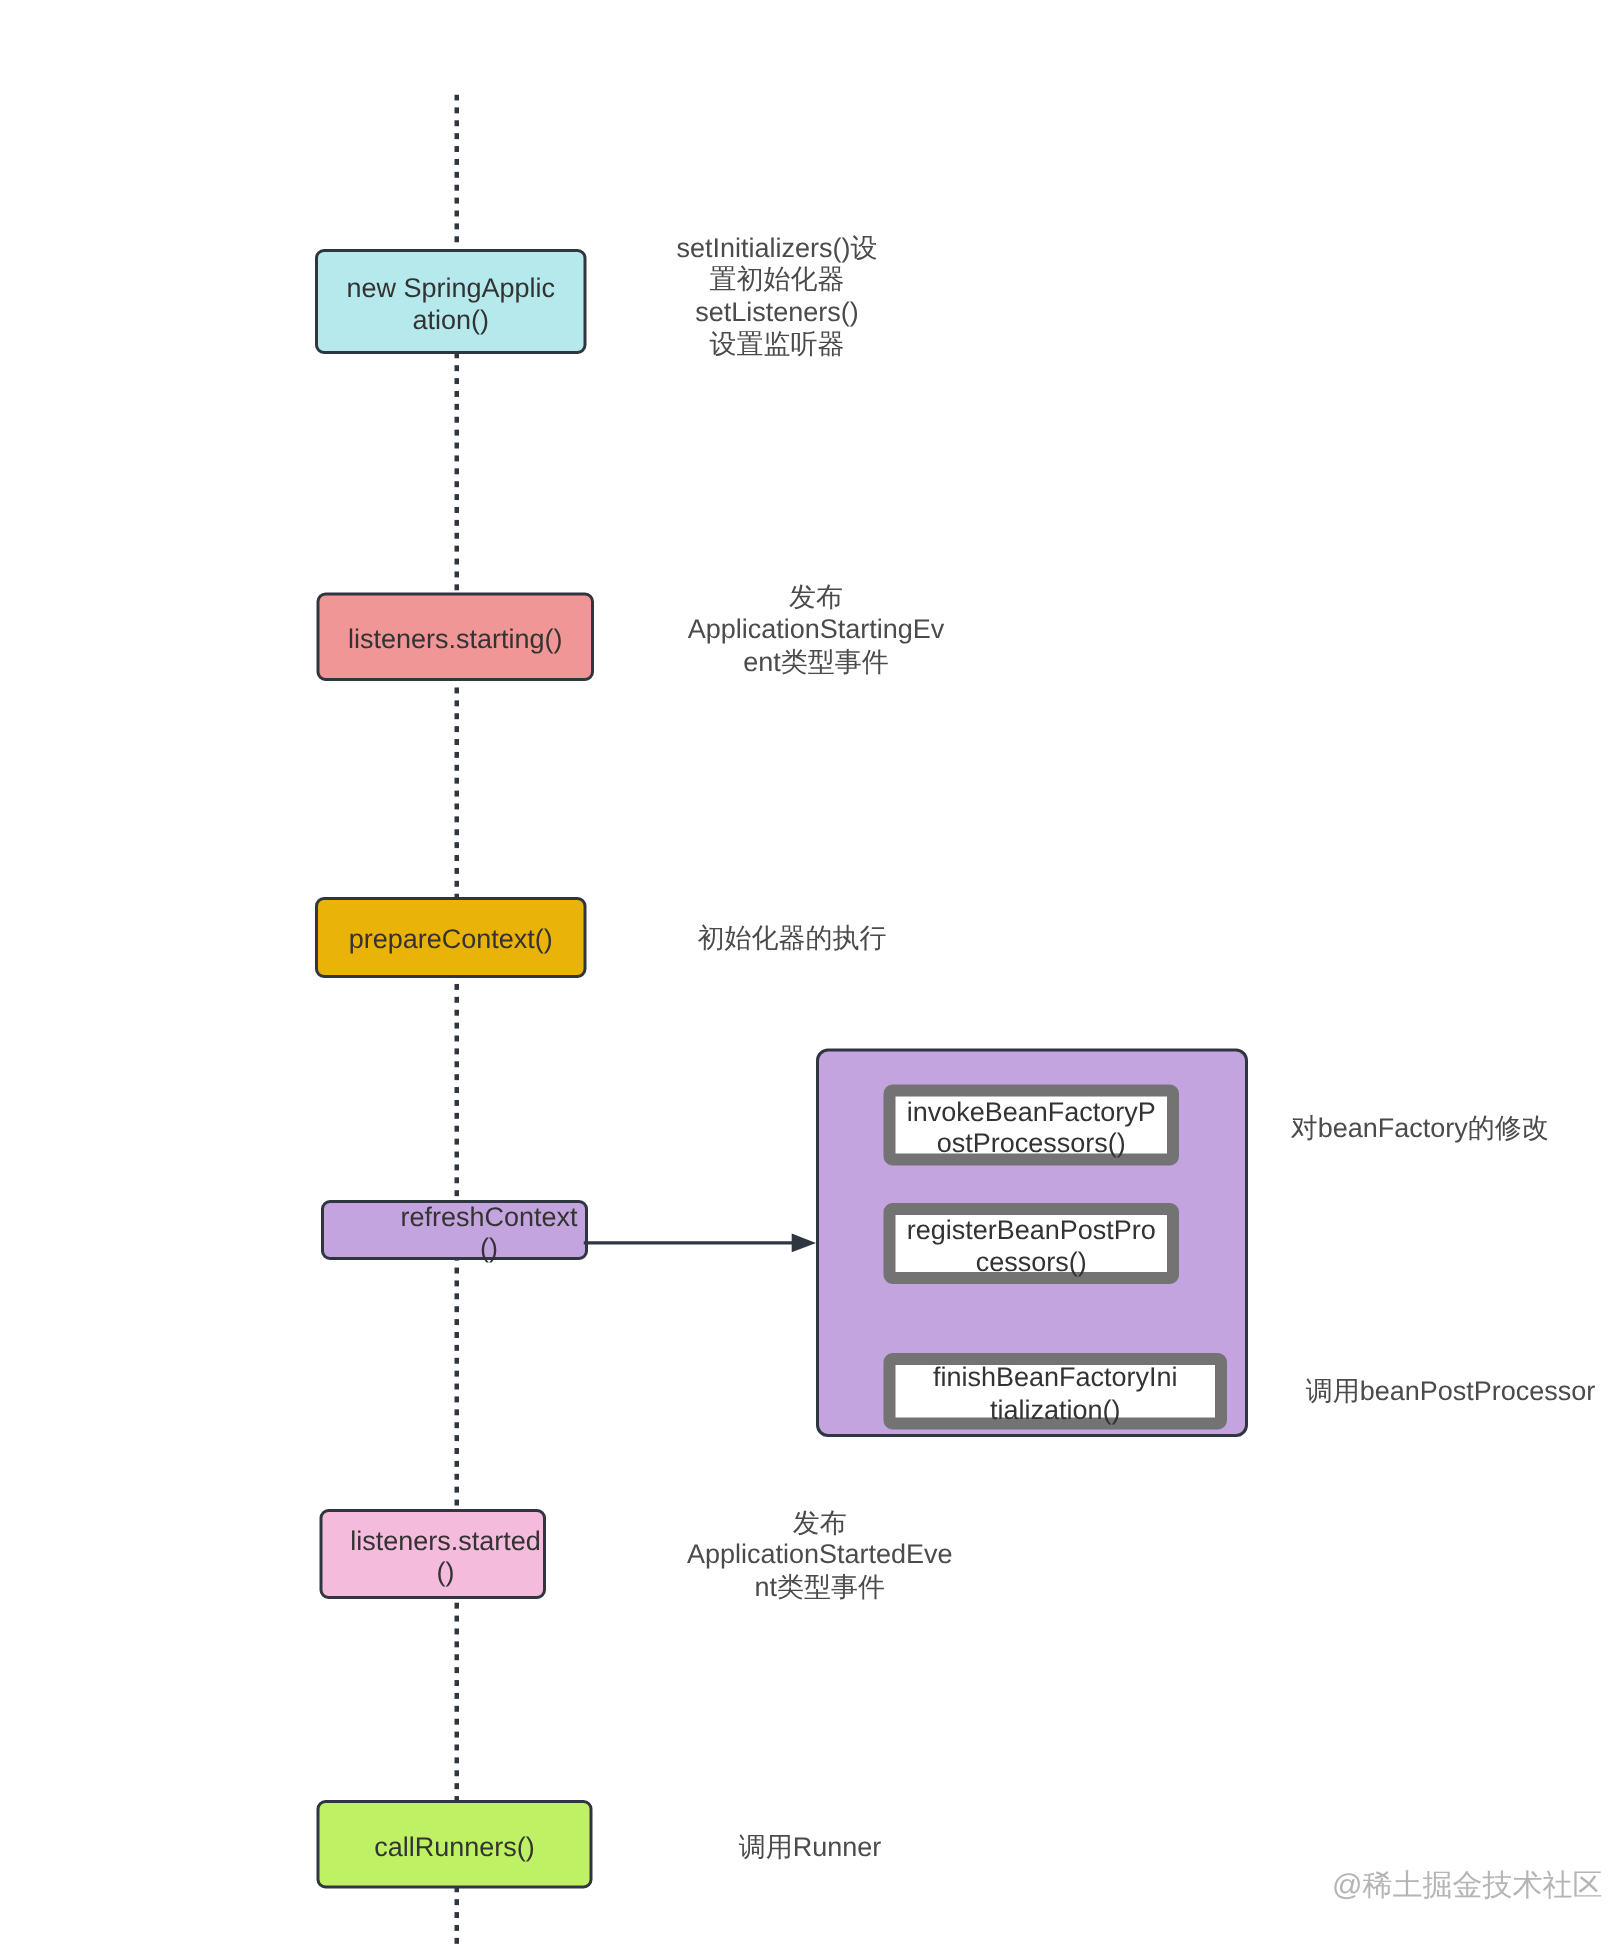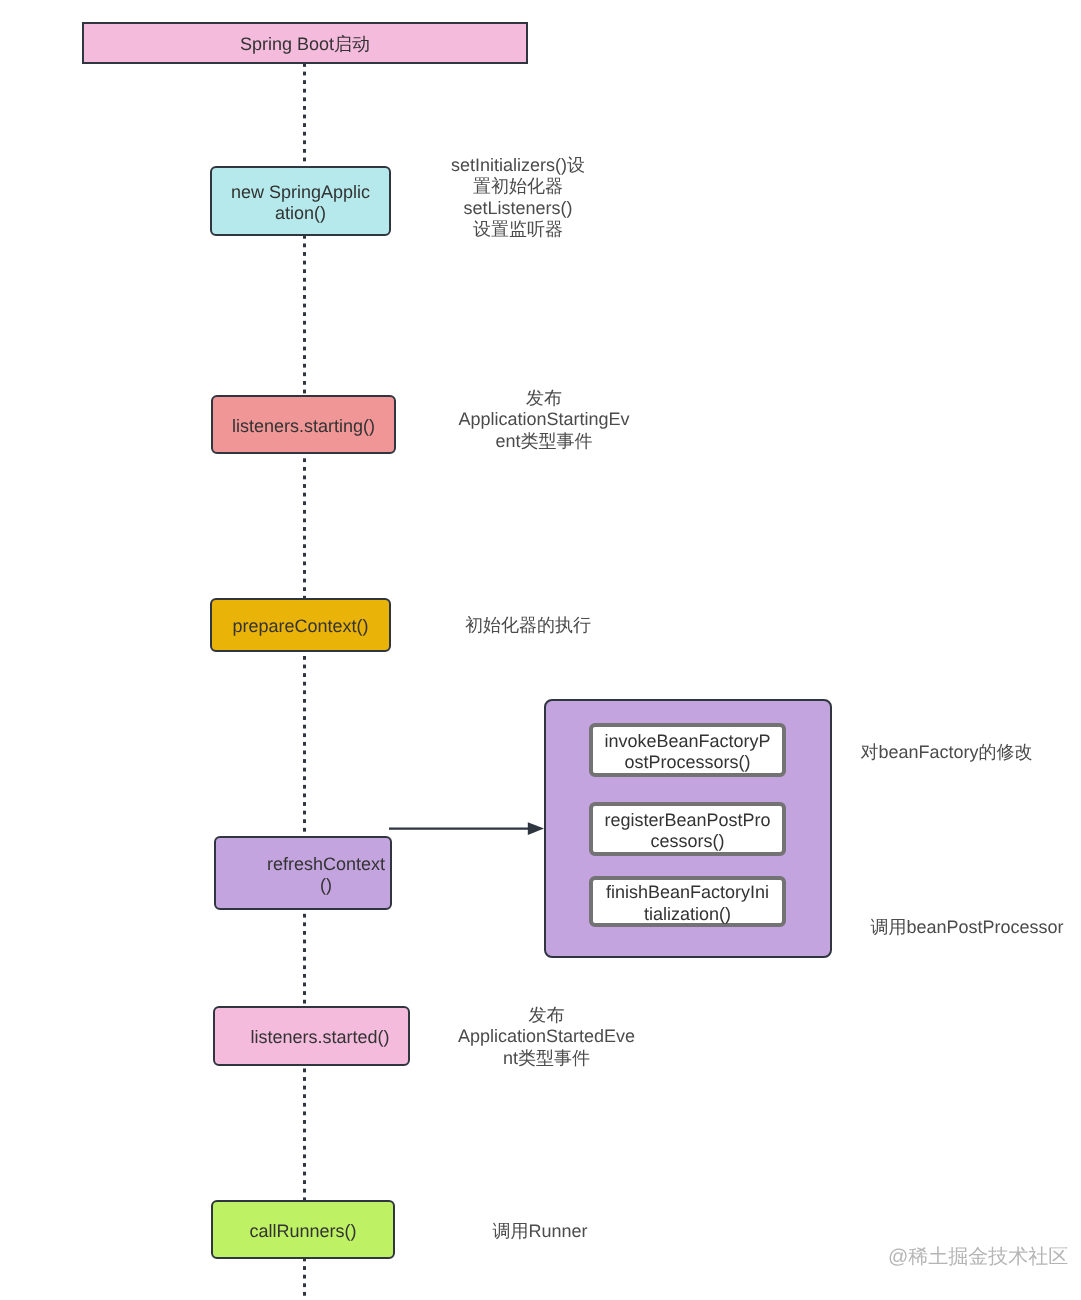--- a/index.html
+++ b/index.html
@@ -21,38 +21,35 @@
 
   .sidelabel{position:absolute;text-align:center;color:#4b4b4b;
              font-size:18px;line-height:21.4px;word-break:break-all;}
 
   .lifeline{position:absolute;left:303px;width:3px;
             background-image:linear-gradient(#2f3640 0 4px, transparent 4px 8.6px);
             background-size:3px 8.6px;}
 
   .group{position:absolute;box-sizing:border-box;border:2px solid #30363f;
          border-radius:8px;background:#c3a4de;}
-  .inner{position:absolute;box-sizing:border-box;border:4px solid #737373;
+  .inner{position:absolute;box-sizing:border-box;border:8px solid #737373;
          border-radius:6px;background:#ffffff;
          display:flex;align-items:center;justify-content:center;
          text-align:center;color:#333333;font-size:18px;line-height:21.4px;}
 
   .arrow{position:absolute;}
   .watermark{position:absolute;color:#b5b5b5;font-size:20px;}
 </style>
 </head>
 <body>
 
 <div id="diagram">
 
   <div class="lifeline" style="top:63px;height:1237px;"></div>
 
-  <div class="node" style="left:82px;top:22px;width:446px;height:42px;background:#f5bbdd;">
-    <span class="txt">Spring Boot启动</span>
-  </div>
 
   <div class="node rounded" style="left:210px;top:166px;width:181px;height:70px;background:#b5e9eb;">
     <span class="txt" style="width:145px;flex:0 0 auto;">new SpringApplication()</span>
   </div>
   <div class="sidelabel" style="left:449px;top:155px;width:138px;">
     <div>setInitializers()设</div>
     <div>置初始化器</div>
     <div>setListeners()</div>
     <div>设置监听器</div>
   </div>
@@ -65,21 +62,21 @@
     <div>ApplicationStartingEvent类型事件</div>
   </div>
 
   <div class="node rounded" style="left:210px;top:598px;width:181px;height:54px;background:#eab308;">
     <span class="txt">prepareContext()</span>
   </div>
   <div class="sidelabel" style="left:464px;top:615px;width:128px;">
     <span>初始化器的执行</span>
   </div>
 
-  <div class="node rounded" style="left:214px;top:836px;width:178px;height:74px;background:#c3a4de;padding-left:46px;">
+  <div class="node rounded" style="left:214px;top:800px;width:178px;height:40px;background:#c3a4de;padding-left:46px;">
     <span class="txt">refreshContext()</span>
   </div>
 
   <svg class="arrow" style="left:389px;top:818px;width:158px;height:22px;" viewBox="0 0 158 22">
     <path d="M0,10.6 L139.5,10.6" stroke="#2f3640" stroke-width="2.2" fill="none"></path>
     <path d="M155,10.6 L138.8,4.3 L138.8,16.9 Z" fill="#2f3640"></path>
   </svg>
 
   <div class="group" style="left:544px;top:699px;width:288px;height:259px;"></div>
 
@@ -87,28 +84,28 @@
     <span class="txt" style="width:167px;flex:0 0 auto;">invokeBeanFactoryPostProcessors()</span>
   </div>
   <div class="sidelabel" style="left:859px;top:742px;width:175px;">
     <span>对beanFactory的修改</span>
   </div>
 
   <div class="inner" style="left:589px;top:802px;width:197px;height:54px;">
     <span class="txt" style="width:167px;flex:0 0 auto;">registerBeanPostProcessors()</span>
   </div>
 
-  <div class="inner" style="left:589px;top:876px;width:197px;height:51px;">
+  <div class="inner" style="left:589px;top:902px;width:229px;height:51px;">
     <span class="txt" style="width:167px;flex:0 0 auto;">finishBeanFactoryInitialization()</span>
   </div>
   <div class="sidelabel" style="left:869px;top:917px;width:196px;">
     <span>调用beanPostProcessor</span>
   </div>
 
-  <div class="node rounded" style="left:213px;top:1006px;width:197px;height:60px;background:#f5bbdd;padding-left:17px;">
+  <div class="node rounded" style="left:213px;top:1006px;width:151px;height:60px;background:#f5bbdd;padding-left:17px;">
     <span class="txt">listeners.started()</span>
   </div>
   <div class="sidelabel" style="left:456px;top:1005px;width:181px;">
     <div>发布</div>
     <div>ApplicationStartedEvent类型事件</div>
   </div>
 
   <div class="node rounded" style="left:211px;top:1200px;width:184px;height:59px;background:#bef264;">
     <span class="txt">callRunners()</span>
   </div>

